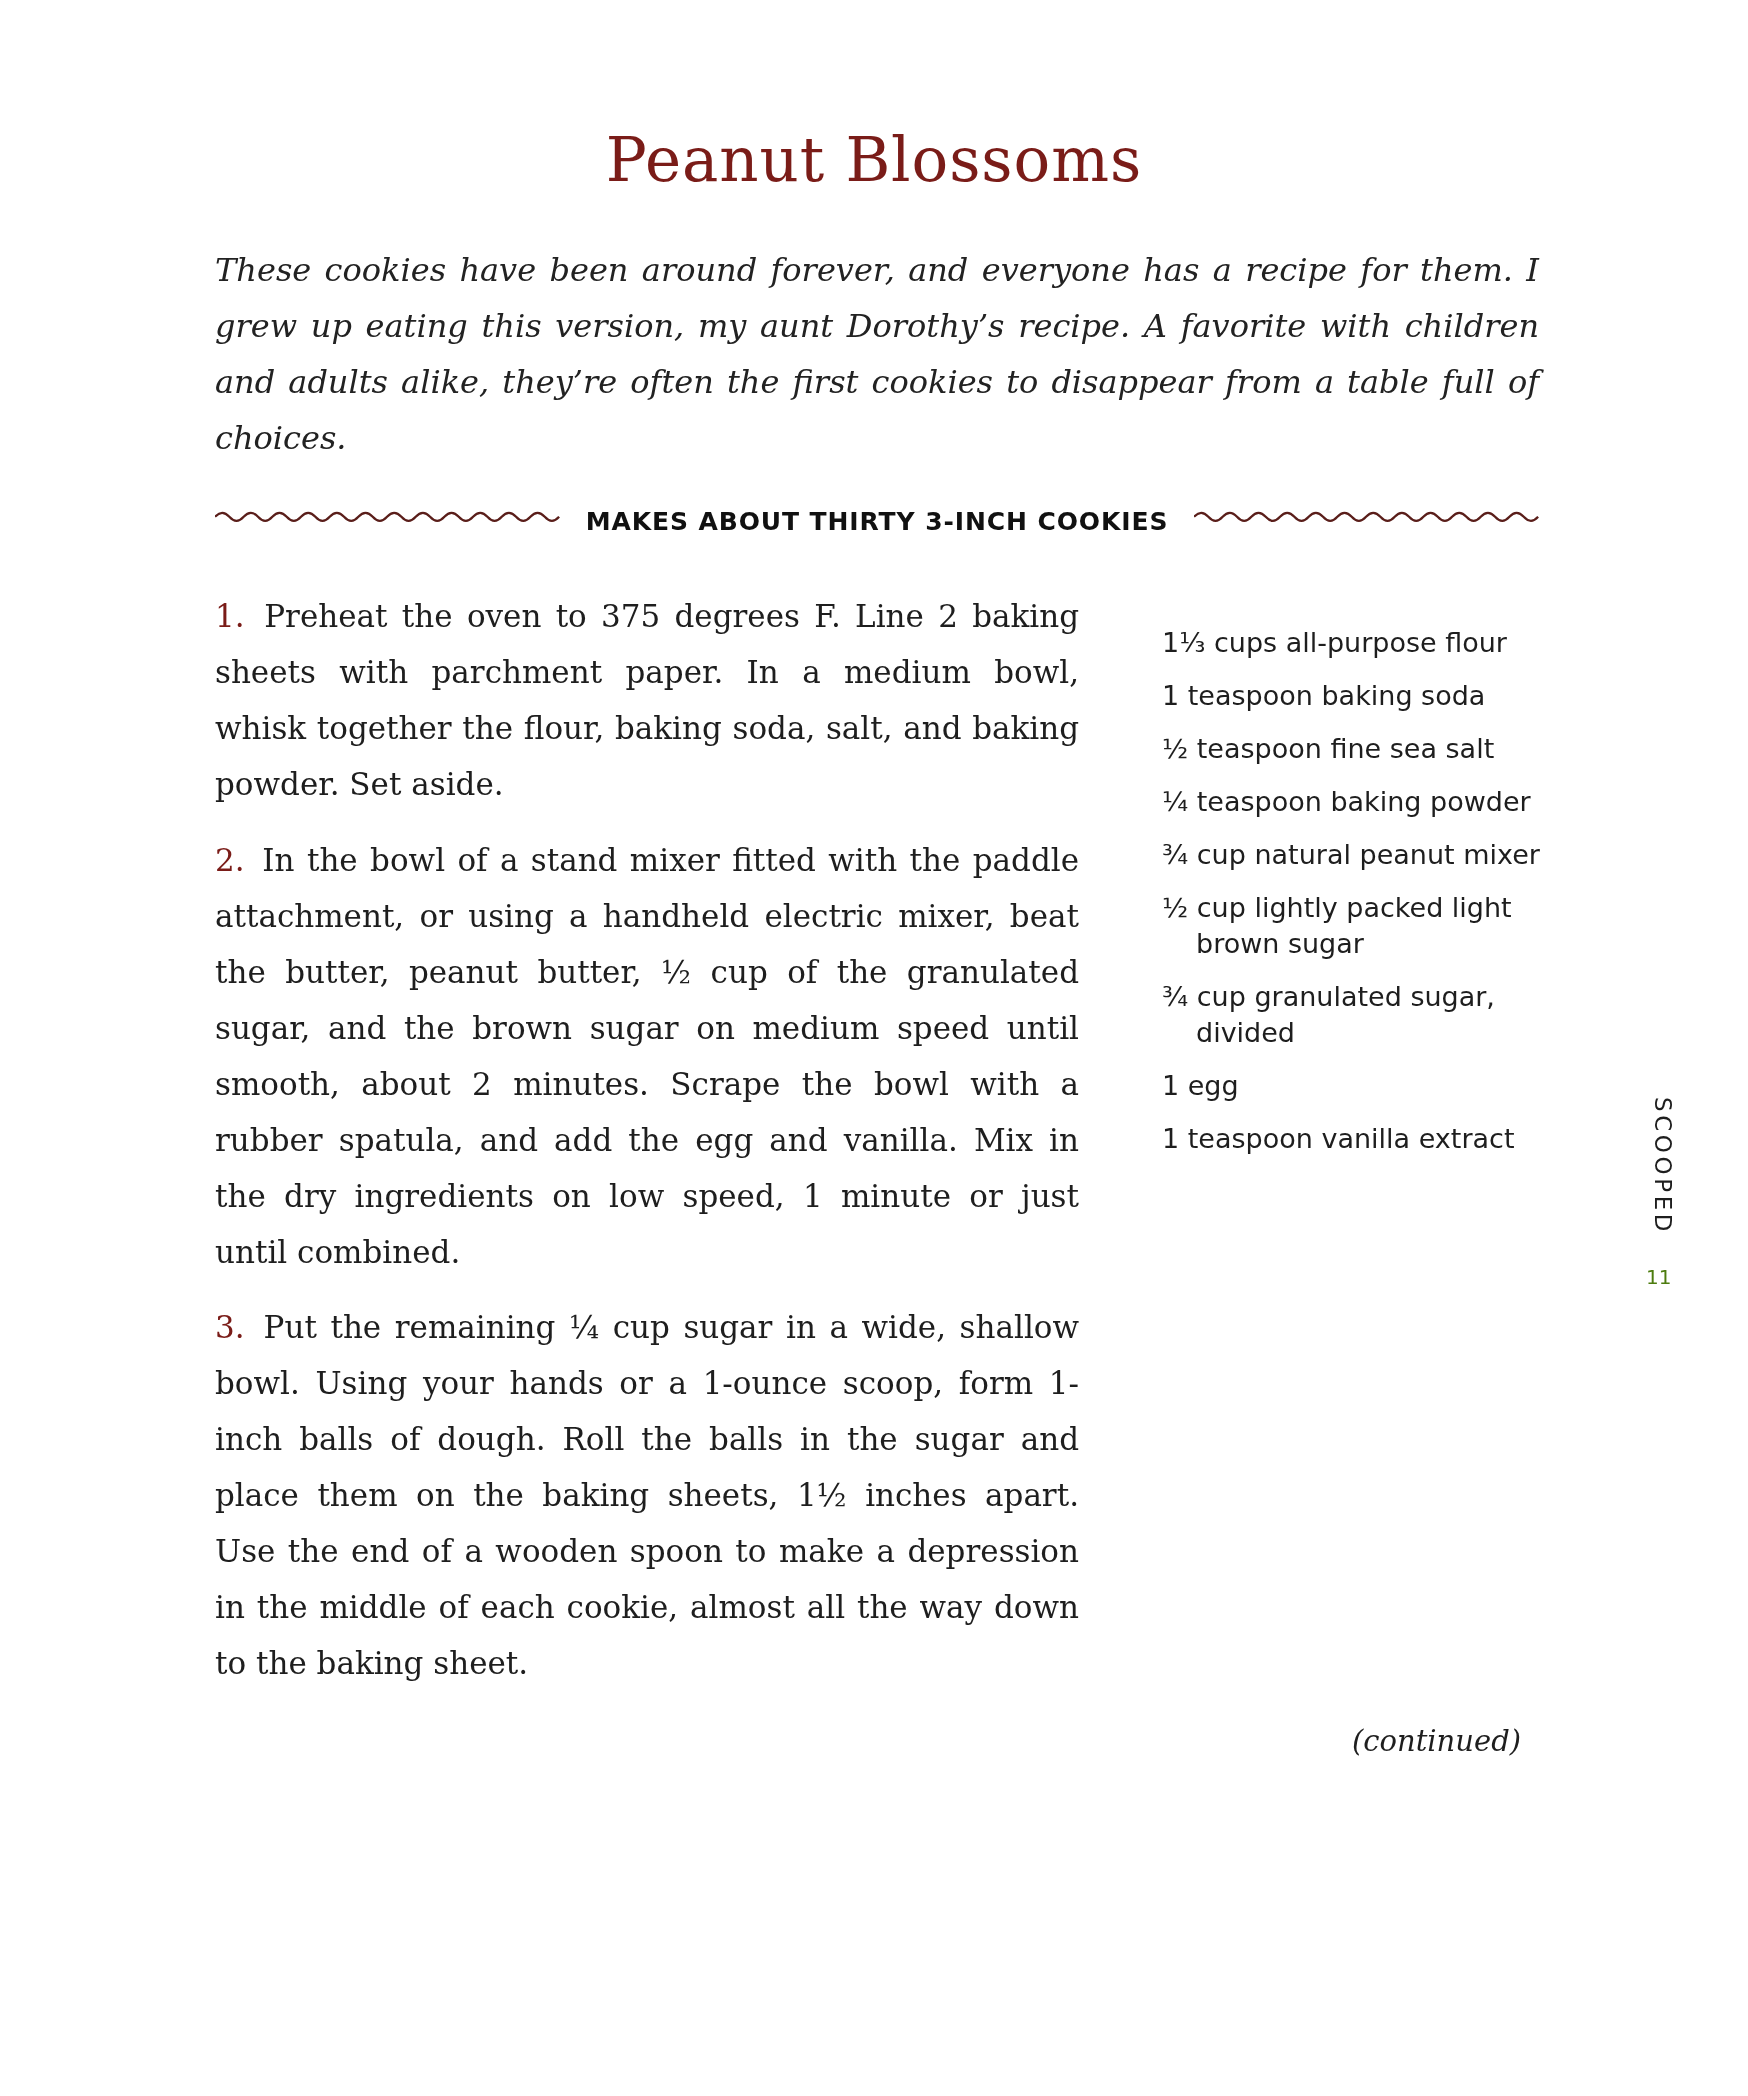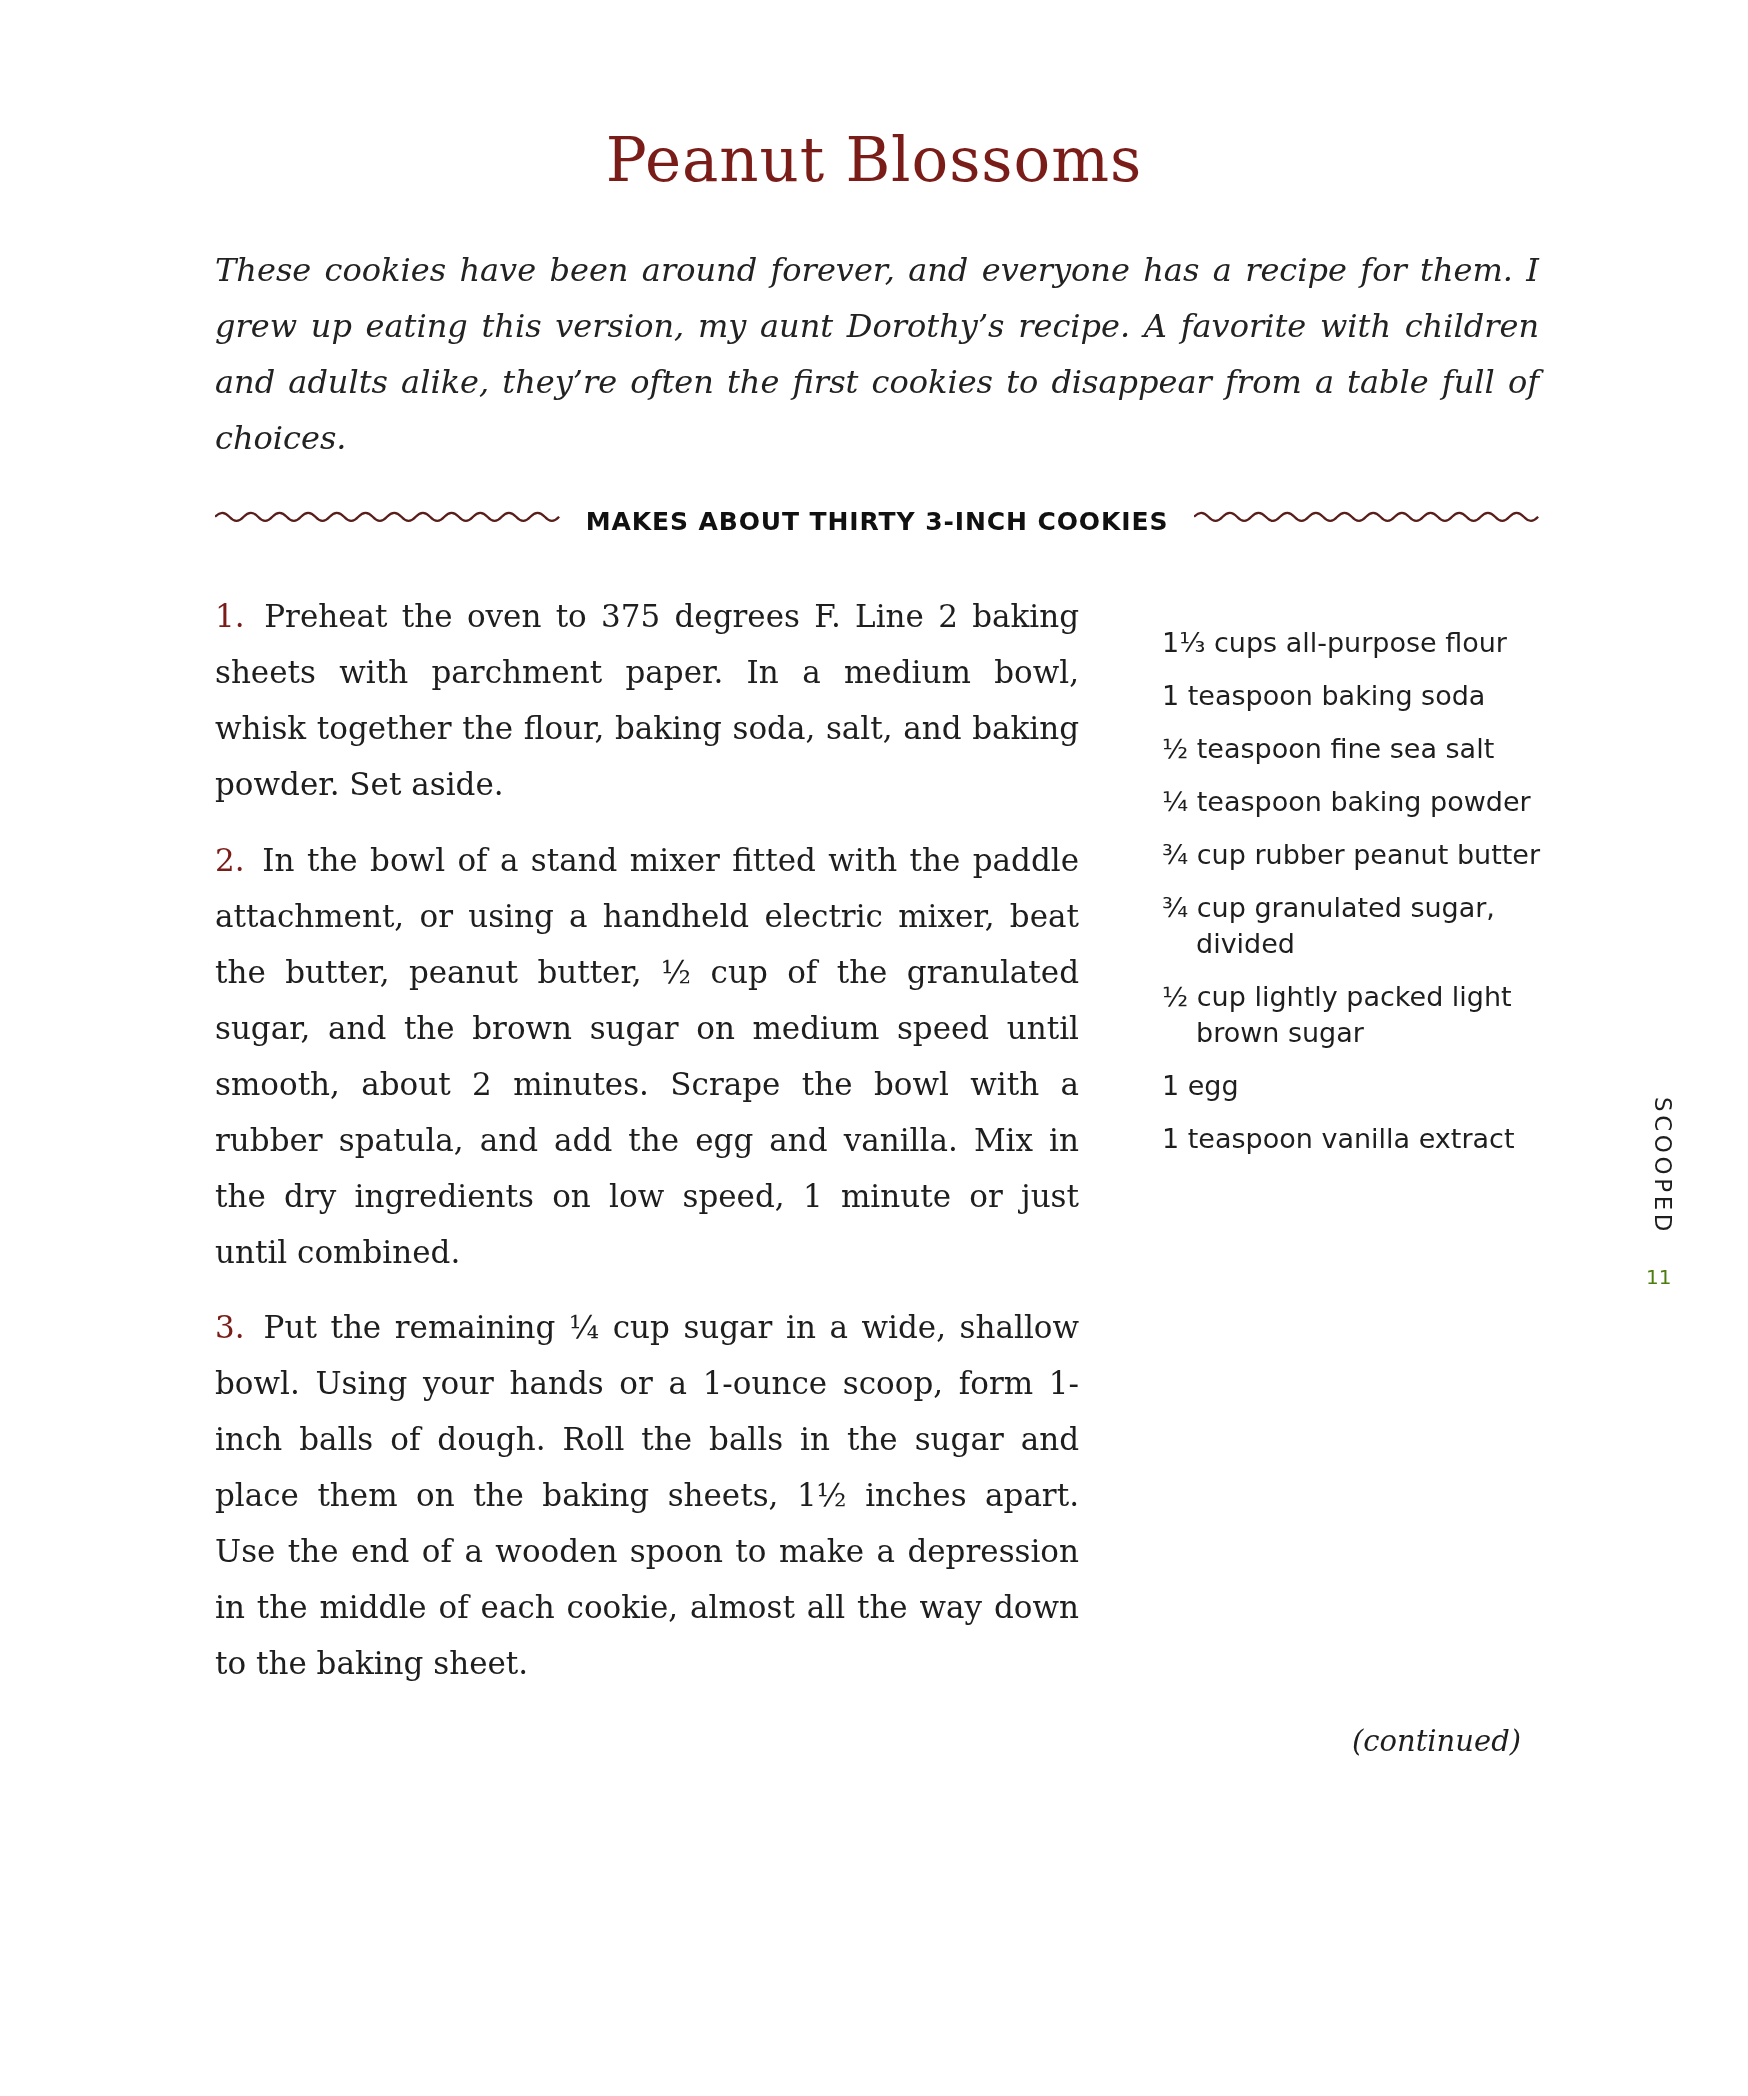--- a/index.html
+++ b/index.html
@@ -65,23 +65,23 @@
       <span class="num">3.</span>
       <span>Put the remaining ¼ cup sugar in a wide, shallow bowl. Using your hands or a 1-ounce scoop, form 1-inch balls of dough. Roll the balls in the sugar and place them on the baking sheets, 1½ inches apart. Use the end of a wooden spoon to make a depression in the middle of each cookie, almost all the way down to the baking sheet.</span>
     </p>
   </div>
 
   <ul class="ingredients">
     <li>1⅓ cups all-purpose flour</li>
     <li>1 teaspoon baking soda</li>
     <li>½ teaspoon fine sea salt</li>
     <li>¼ teaspoon baking powder</li>
-    <li>¾ cup rubber peanut butter</li>
+    <li>¾ cup natural peanut mixer</li>
+    <li>½ cup lightly packed light brown sugar</li>
     <li>¾ cup granulated sugar, divided</li>
-    <li>½ cup lightly packed light brown sugar</li>
     <li>1 egg</li>
     <li>1 teaspoon vanilla extract</li>
   </ul>
 
   <div class="continued">(continued)</div>
 
   <div class="section-tab">SCOOPED</div>
   <div class="page-num">11</div>
 </div>
 

